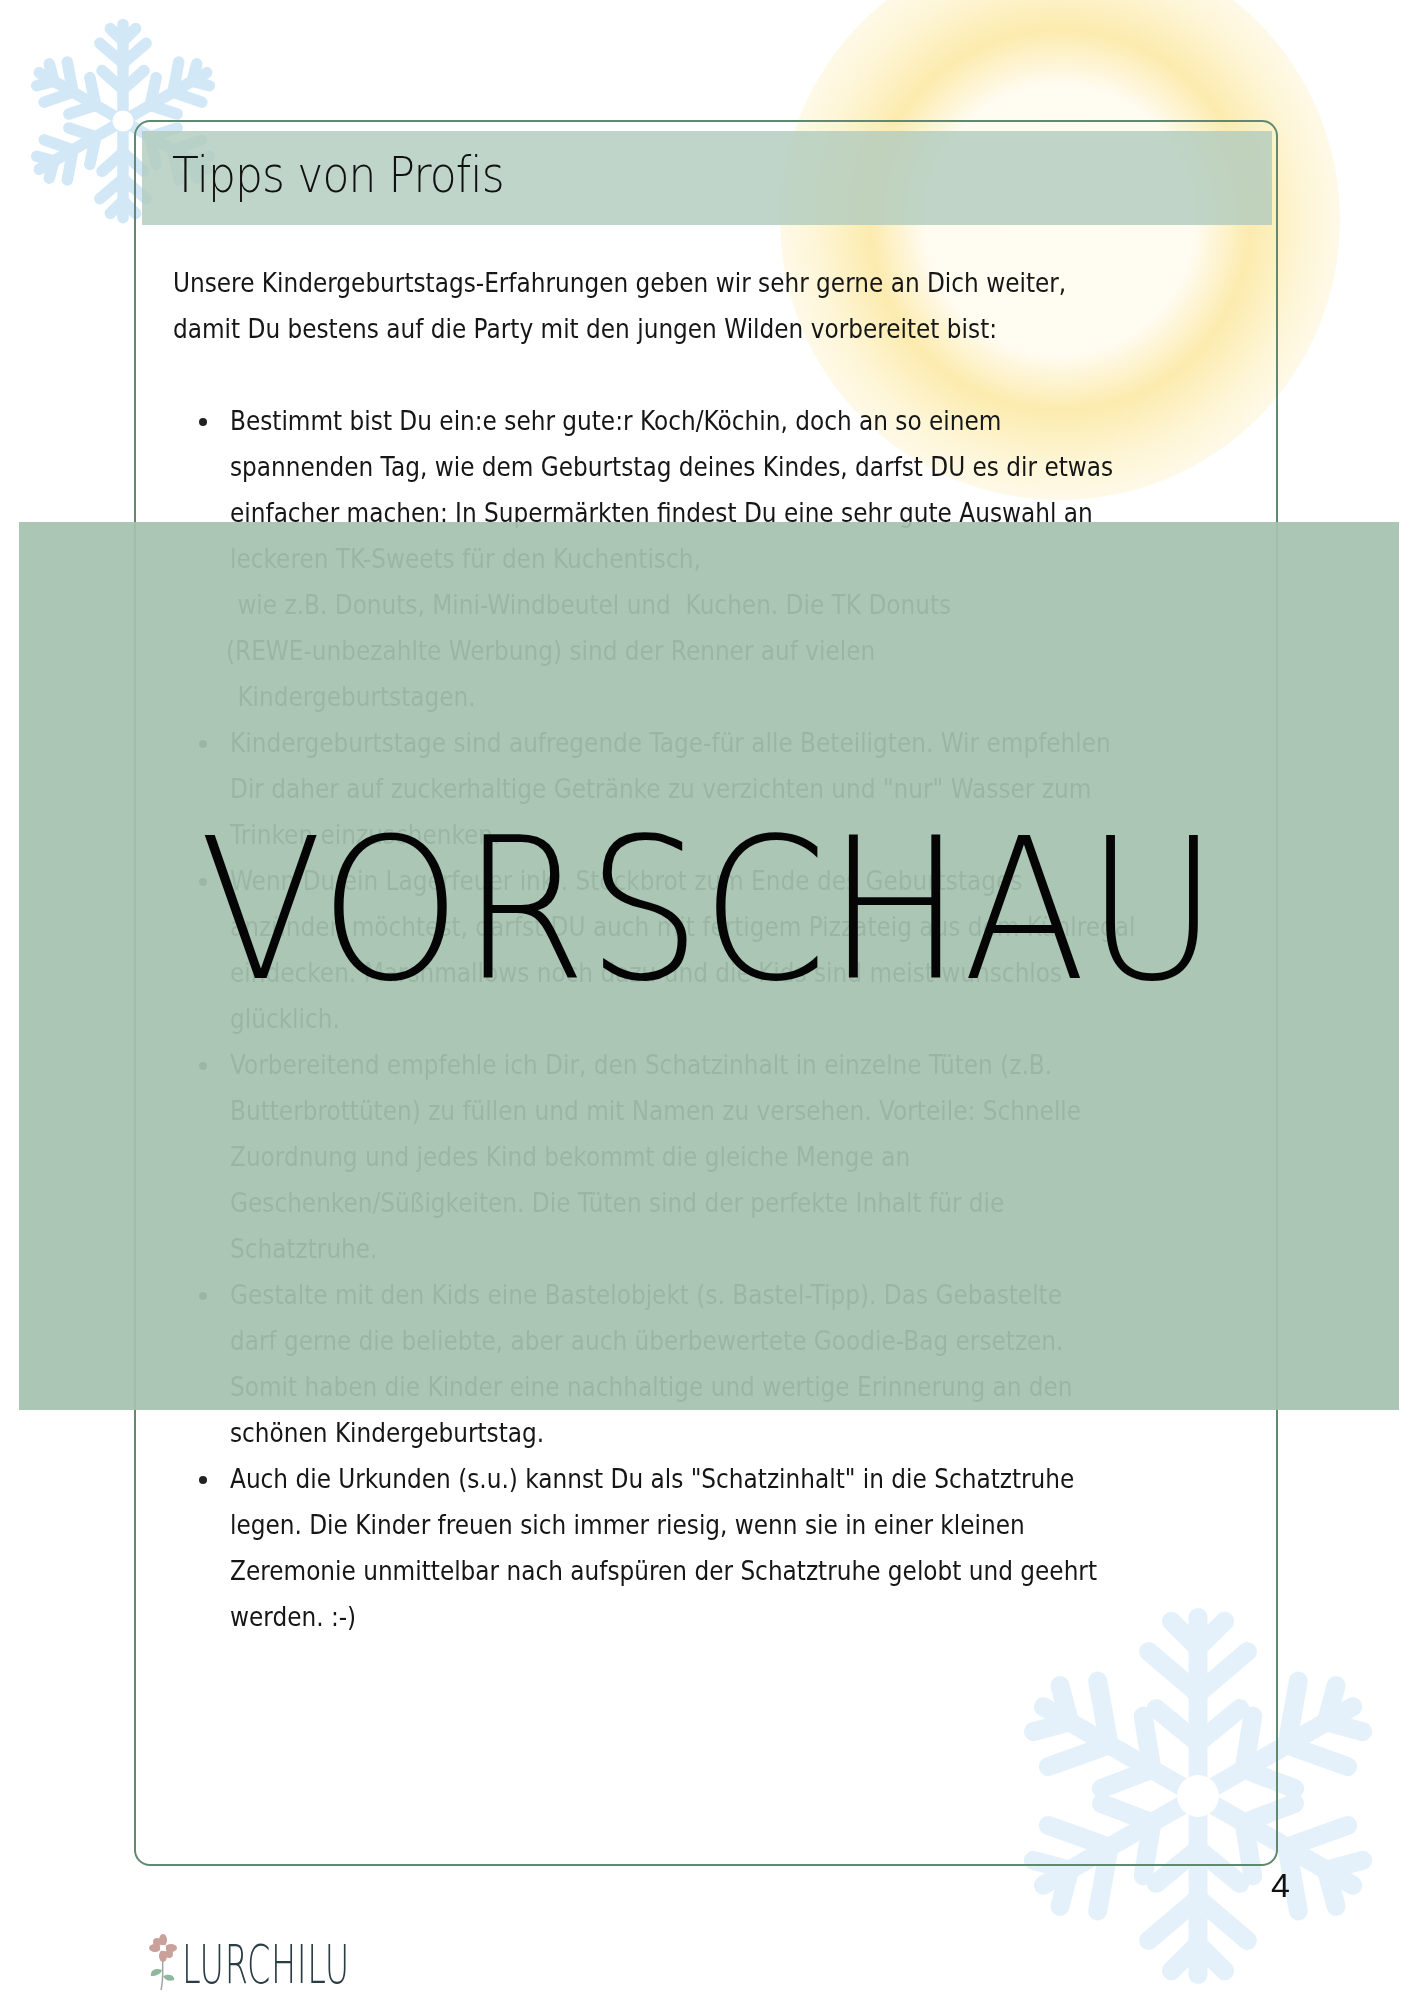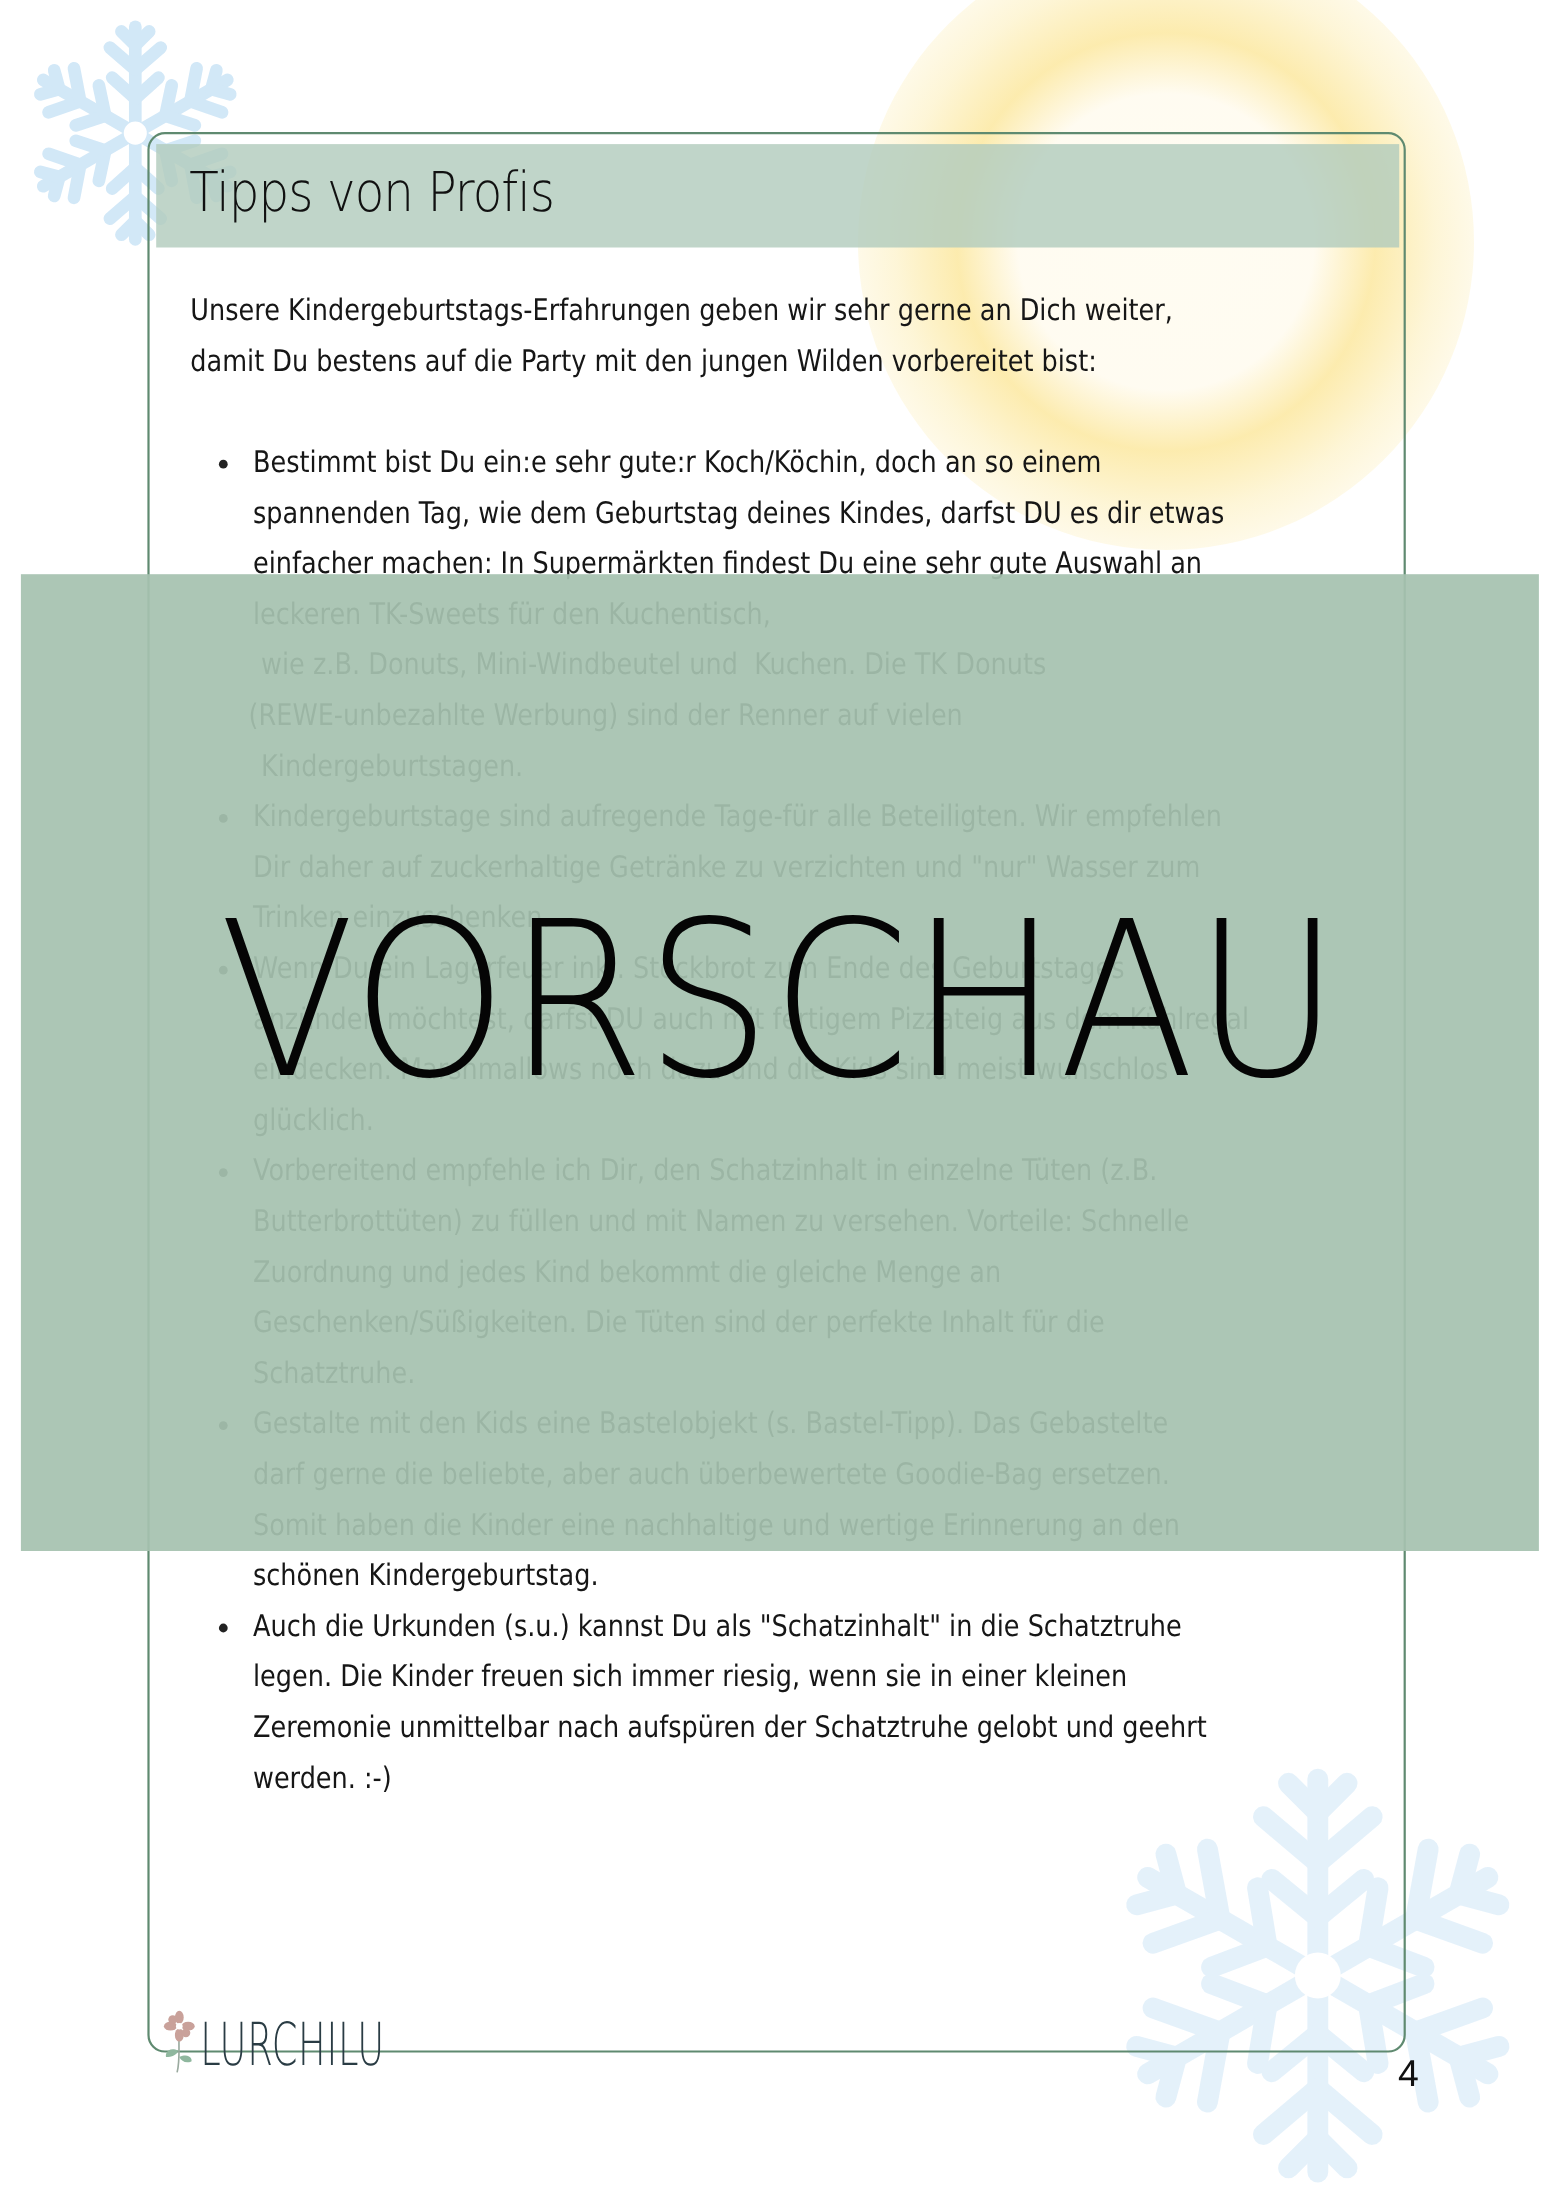--- a/index.html
+++ b/index.html
@@ -56,21 +56,21 @@
       background: #a6c2af; opacity: 0.93;
     }
     .watermark {
       position: absolute; left: 19px; top: 790px; width: 1380px; height: 240px;
       display: flex; align-items: center; justify-content: center;
       font-family: "DejaVu Sans", sans-serif; font-size: 196px; font-weight: 300;
       color: #050505; letter-spacing: 0px;
     }
     .watermark span { transform: scaleX(0.92); display: inline-block; -webkit-text-stroke: 2px #000; color: transparent;}
     .logo {
-      position: absolute; left: 148px; top: 1828px; height: 60px;
+      position: absolute; left: 148px; top: 1934px; height: 60px;
       display: flex; align-items: center;
     }
     .logo-text {
       font-family: "DejaVu Sans", sans-serif; font-size: 54px; font-weight: 300;
       color: #2a3c44; letter-spacing: 1px;
       transform: scaleX(0.62); transform-origin: left center; margin-left: 4px;
     }
     .page-number {
       position: absolute; left: 1271px; top: 1866px;
       font-family: "Liberation Sans", sans-serif; font-size: 34px; color: #111;

